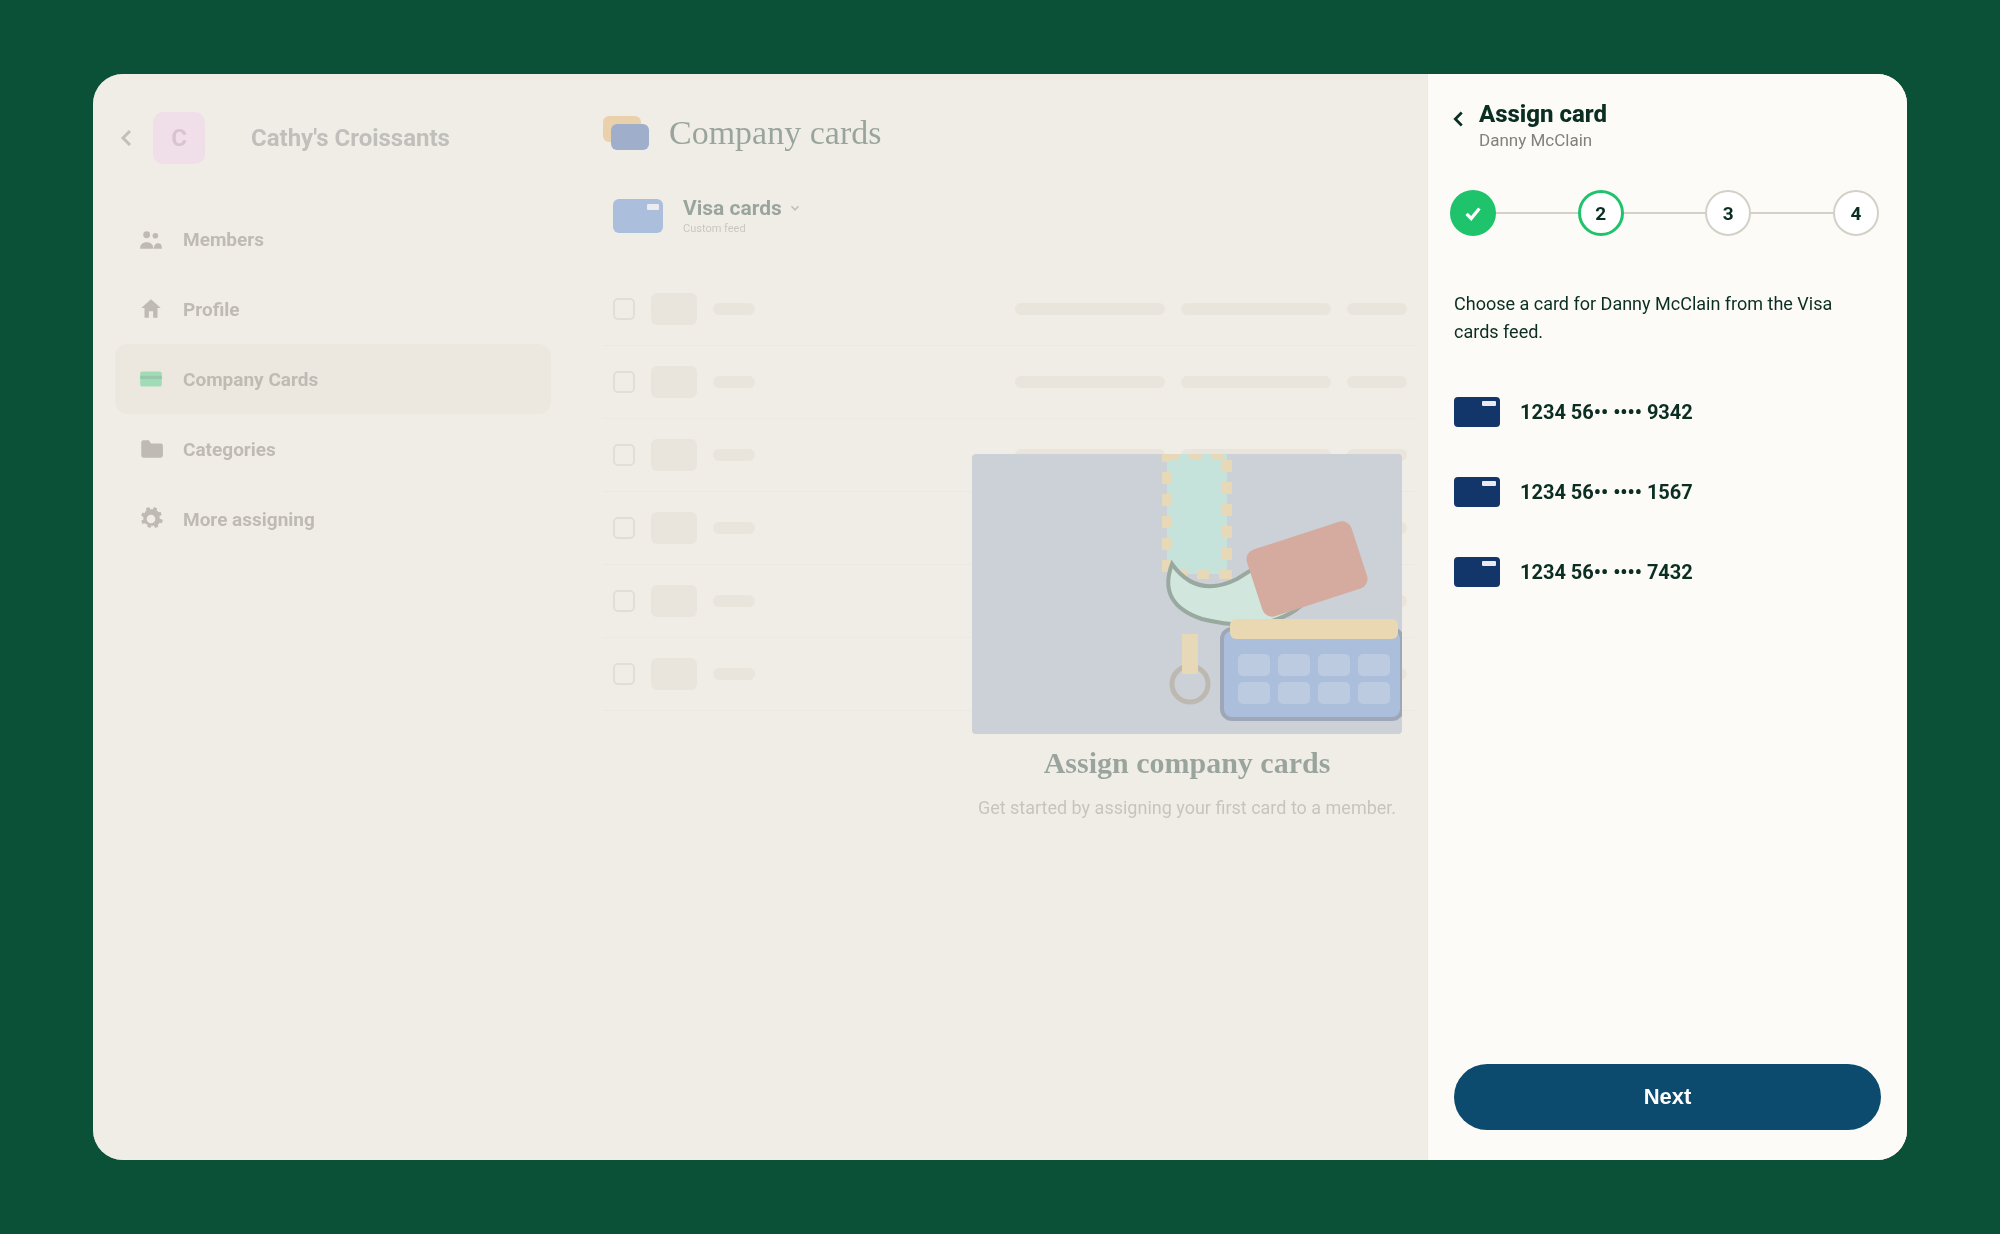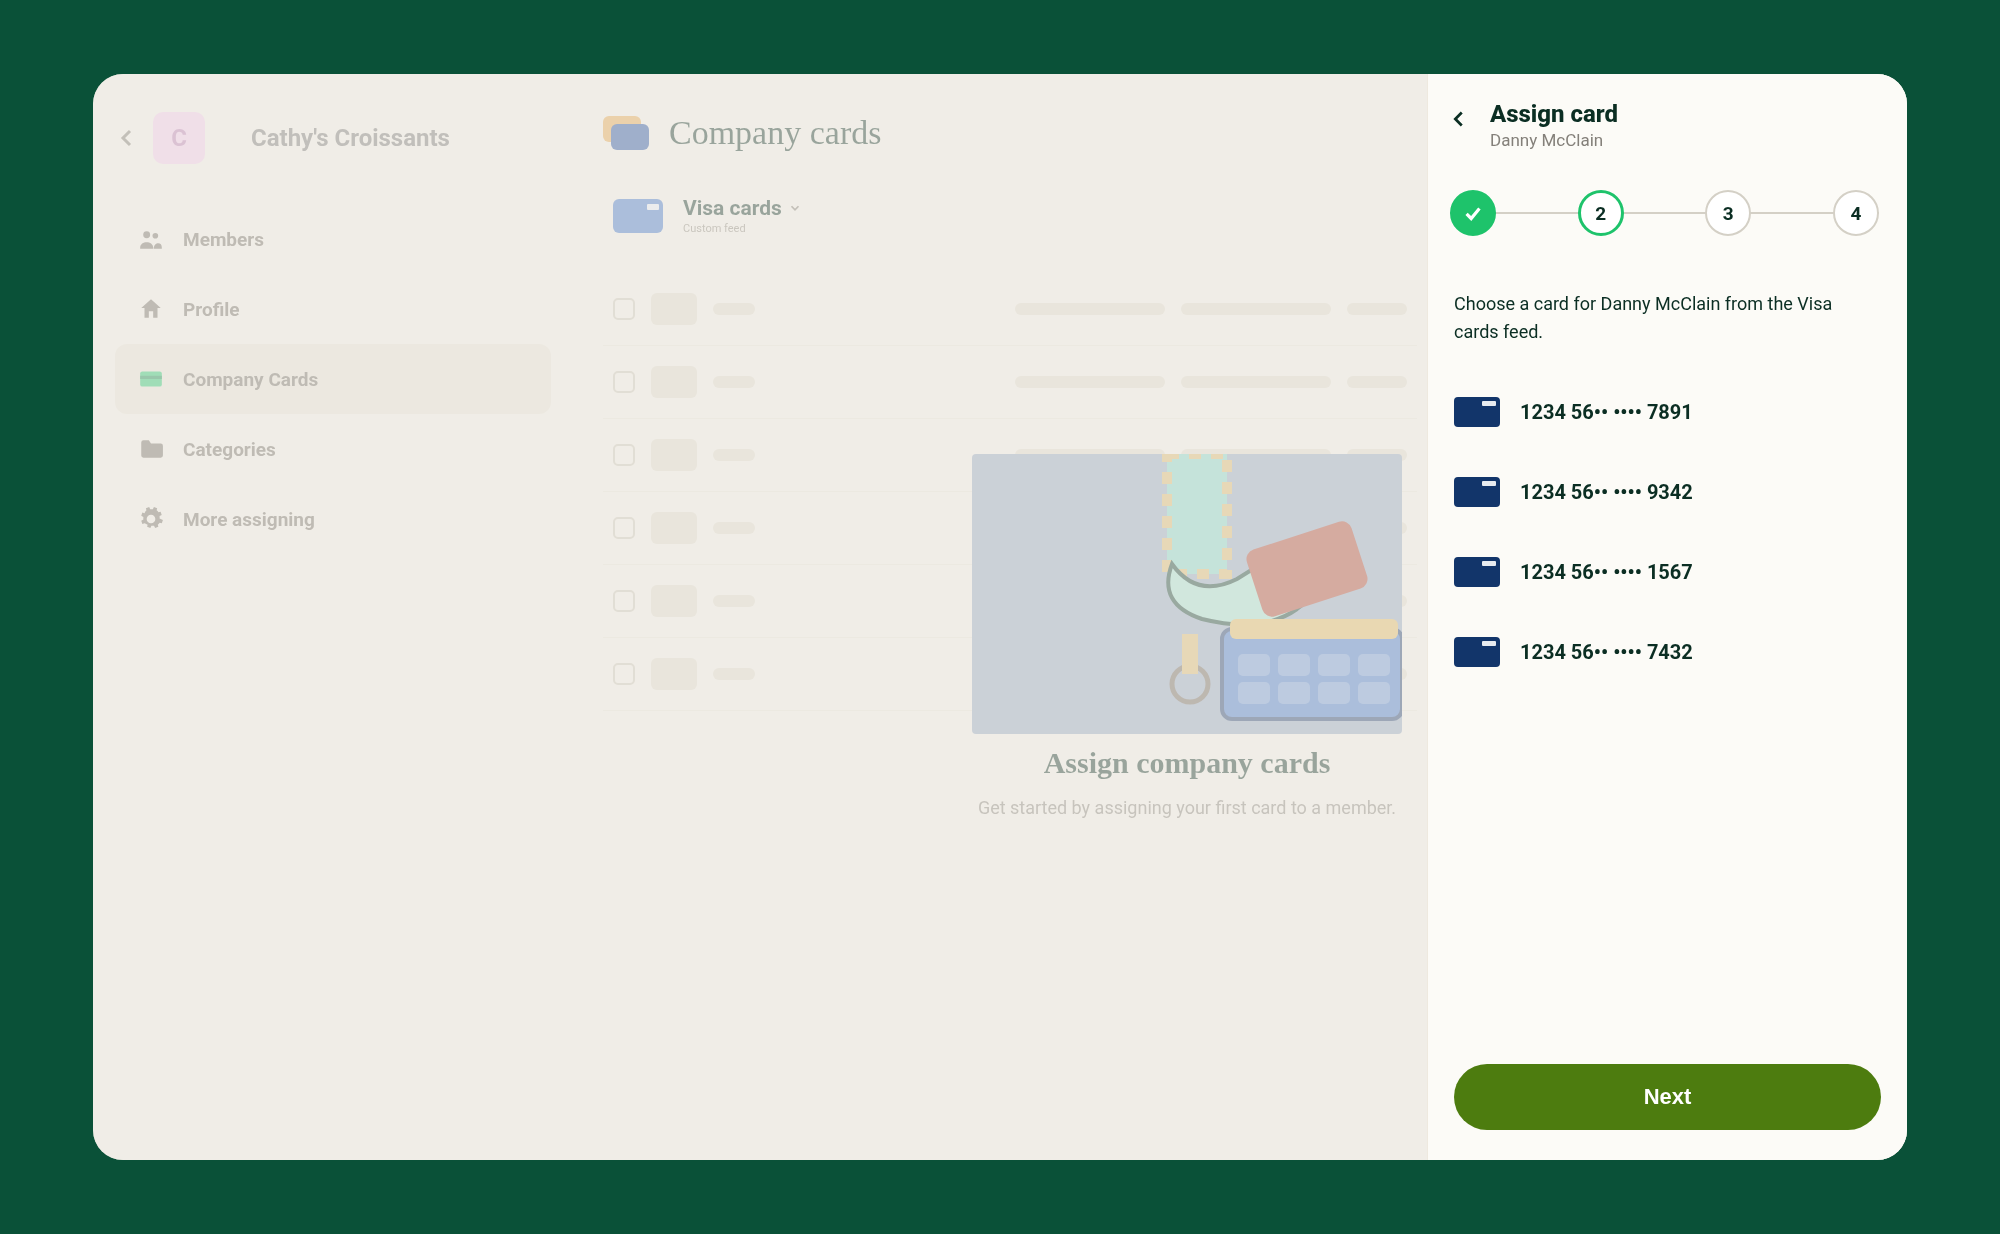--- a/index.html
+++ b/index.html
@@ -149,21 +149,21 @@
   .panel {
     width:480px;
     background:#fcfbf7;
     border-left:1px solid #eee9df;
     display:flex;
     flex-direction:column;
     position:relative;
     z-index:5;
   }
   .panel-top { padding:26px 26px 0 16px; position:relative; }
-  .panel-head { display:flex; align-items:flex-start; gap:16px; }
+  .panel-head { display:flex; align-items:flex-start; gap:5px; }
   .panel-back { width:30px; height:30px; display:flex; align-items:center; justify-content:center; color:#0b2e23; margin-top:4px;}
   .panel-head-text .title { font-size:24px; font-weight:800; color:#0b2e23; }
   .panel-head-text .sub { font-size:17px; color:#84807a; margin-top:2px;}
 
   .stepper {
     display:flex; align-items:center; justify-content:space-between;
     margin:40px 2px 0 6px;
     position:relative;
   }
   .step-circle {
@@ -213,21 +213,21 @@
   .row-check { color:#1ec36b; }
   .row-check svg{width:24px;height:24px;}
 
   .panel-footer {
     margin-top:auto;
     padding:0 26px 30px 26px;
   }
   .next-btn {
     width:100%; height:66px;
     border:none; border-radius:33px;
-    background:#4d7c0f;
+    background:#0c4a6e;
     color:#fff; font-size:22px; font-weight:700;
     cursor:pointer;
   }
 </style>
 </head>
 <body>
 
 <div class="window">
 
   <div class="sidebar">
@@ -432,24 +432,20 @@
         </div>
     </div>
 
     <div class="panel-body">
       <div class="choose-desc">Choose a card for Danny McClain from the Visa cards feed.</div>
     </div>
 
     <div class="card-list" id="card-list">
         <div class="card-row">
           <div class="card-mini"></div>
-          <div class="card-num">1234 56•• •••• 7891</div>
-        </div>
-        <div class="card-row">
-          <div class="card-mini"></div>
           <div class="card-num">1234 56•• •••• 9342</div>
         </div>
         <div class="card-row">
           <div class="card-mini"></div>
           <div class="card-num">1234 56•• •••• 1567</div>
         </div>
         <div class="card-row">
           <div class="card-mini"></div>
           <div class="card-num">1234 56•• •••• 7432</div>
         </div>

